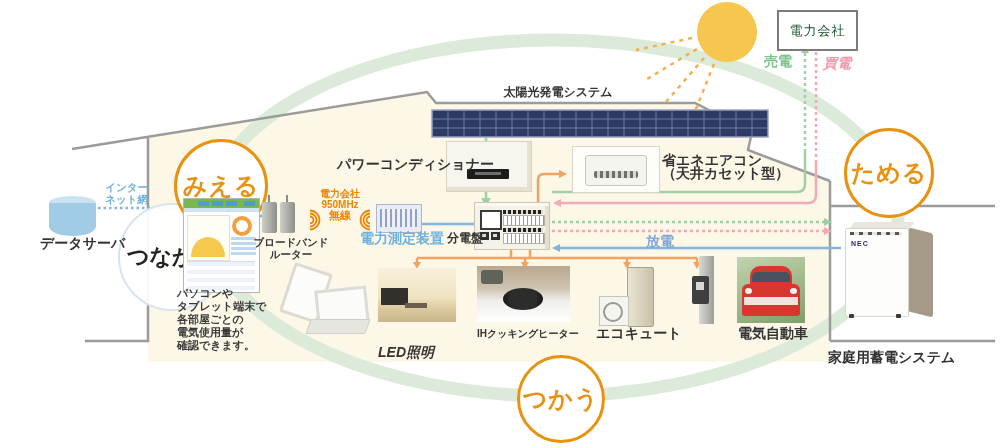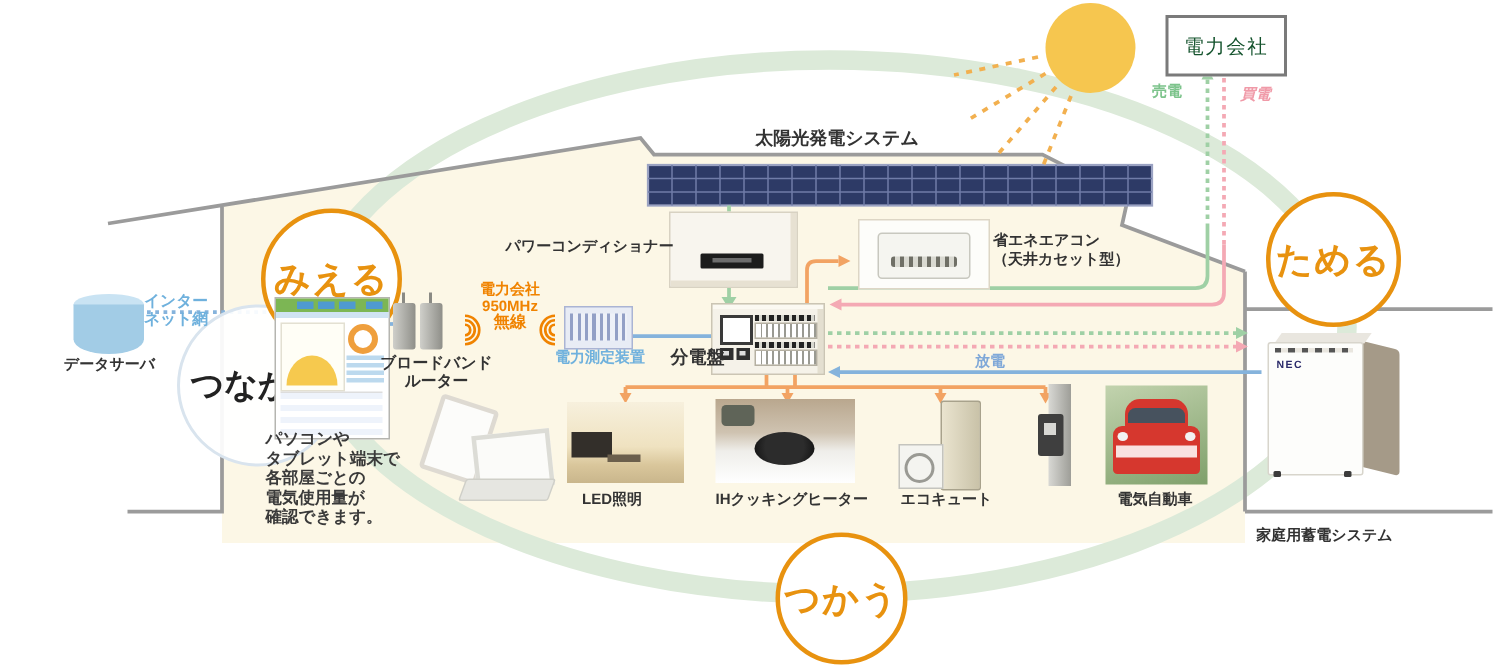--- a/index.html
+++ b/index.html
@@ -1,20 +1,20 @@
 <!DOCTYPE html>
 <html><head>
 <meta charset="utf-8">
 <style>
   html,body{margin:0;padding:0;background:#fff;}
   body{width:1000px;height:448px;position:relative;overflow:hidden;
        font-family:"Liberation Sans","DejaVu Sans",sans-serif;color:#333;}
   .stage{position:absolute;left:0;top:0;width:1000px;height:448px;}
   svg.layer{position:absolute;left:0;top:0;z-index:1;}
-  .lbl{position:absolute;z-index:4;font-size:10px;font-weight:600;color:#333;
+  .lbl{position:absolute;z-index:4;font-size:14px;font-weight:600;color:#333;
        text-align:center;line-height:13px;white-space:nowrap;}
   .word-circle{position:absolute;z-index:3;border:3px solid #e8920f;background:#fff;
        border-radius:50%;display:flex;align-items:center;justify-content:center;
        color:#e8920f;font-weight:bold;font-size:24px;letter-spacing:1px;}
   .connect-circle{position:absolute;z-index:2;border:2px solid #d9e4ee;
        background:rgba(255,255,255,.93);border-radius:50%;display:flex;align-items:center;
        justify-content:center;color:#222;font-weight:bold;font-size:22px;}
   .box-outline{position:absolute;z-index:3;background:#fff;border:2px solid #7a7a7a;
        display:flex;align-items:center;justify-content:center;font-size:13px;color:#14532d;
        letter-spacing:1px;}
@@ -187,21 +187,21 @@
       </span>
 </div>
 <div class="lbl" style="left:662px;top:154px;width:110px;text-align:left;">
   <span>省エネエアコン</span><br>
   <span>（天井カセット型）</span>
 </div>
 
 <div class="server-top" style="left:49px;top:196px;width:47px;height:14px;"></div>
 <div class="server-body" style="left:49px;top:203px;width:47px;height:33px;"></div>
 <div class="lbl" style="left:40px;top:237px;width:66px;">データサーバ</div>
-<div class="lbl c-blue" style="left:96px;top:181px;width:52px;text-align:left;font-size:10.5px;line-height:12px;margin-top:14px;">
+<div class="lbl c-blue" style="left:96px;top:181px;width:52px;text-align:right;font-size:10.5px;line-height:12px;">
   <span>インター</span><br>
   <span>ネット網</span>
 </div>
 
 <div class="monitor" style="left:183px;top:198px;width:75px;height:93px;z-index:3;">
   <span class="mon-head"></span>
   <span class="mon-tab" style="left:14px;"></span>
   <span class="mon-tab" style="left:28px;"></span>
   <span class="mon-tab" style="left:42px;"></span>
   <span class="mon-tab" style="left:60px;"></span>
@@ -269,21 +269,21 @@
 </div>
 
 <div class="tablet" style="left:286px;top:267px;width:34px;height:46px;"></div>
 <div class="lap-screen" style="left:316px;top:288px;width:46px;height:32px;"></div>
 <div class="lap-base" style="left:308px;top:319px;width:58px;height:13px;"></div>
 
 <div class="photo" style="left:378px;top:268px;width:78px;height:54px;background:linear-gradient(180deg,#f7f0dd 0%,#efe2c0 55%,#d9c69b 78%,#c9b68c 100%);">
   <span style="position:absolute;left:3px;top:20px;width:27px;height:17px;background:#332f2a;display:block;"></span>
   <span style="position:absolute;left:27px;top:35px;width:22px;height:5px;background:#6b5f4c;display:block;"></span>
 </div>
-<div class="lbl" style="left:378px;top:327px;width:60px;text-align:center;">LED照明</div>
+<div class="lbl" style="left:378px;top:346px;width:60px;text-align:left;font-style:italic;">LED照明</div>
 
 <div class="photo" style="left:477px;top:266px;width:93px;height:56px;background:linear-gradient(180deg,#b9a78e 0%,#cfc3b1 40%,#efeeea 62%,#ffffff 100%);">
   <span style="position:absolute;left:26px;top:22px;width:40px;height:22px;background:radial-gradient(circle at 50% 45%,#2c2c2c 0 55%,#0d0d0d 100%);border-radius:50%;display:block;"></span>
   <span style="position:absolute;left:4px;top:4px;width:22px;height:14px;background:#5f6458;border-radius:3px;display:block;"></span>
 </div>
 <div class="lbl" style="left:470px;top:327px;width:110px;font-size:10px;text-align:left;padding-left:7px;">IHクッキングヒーター</div>
 
 <div class="photo" style="left:627px;top:267px;width:25px;height:58px;background:linear-gradient(90deg,#eae4cf,#c9c2a8);border:1px solid #a8a28c;border-radius:2px;"></div>
 <div class="photo" style="left:599px;top:296px;width:28px;height:28px;background:#f4f4f0;border:1px solid #c4c4be;">
   <span style="position:absolute;left:3px;top:5px;width:16px;height:16px;border:2px solid #9a9a94;border-radius:50%;display:block;"></span>

